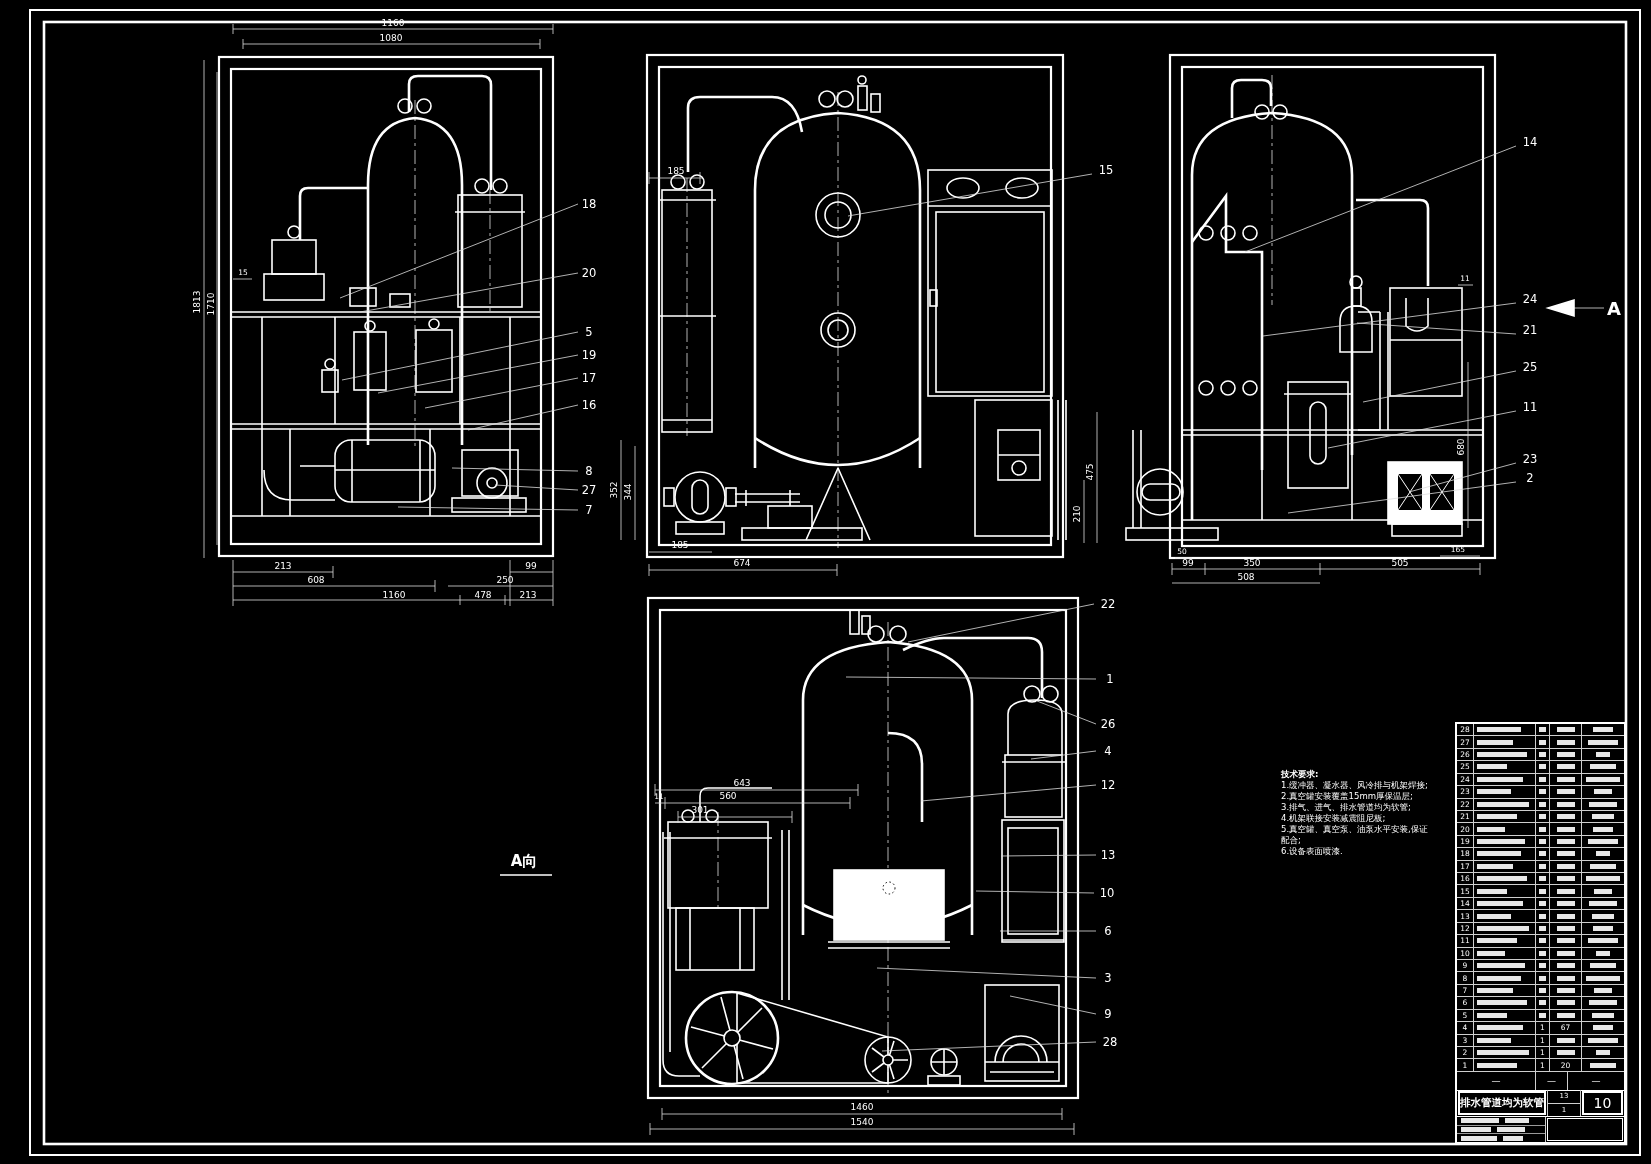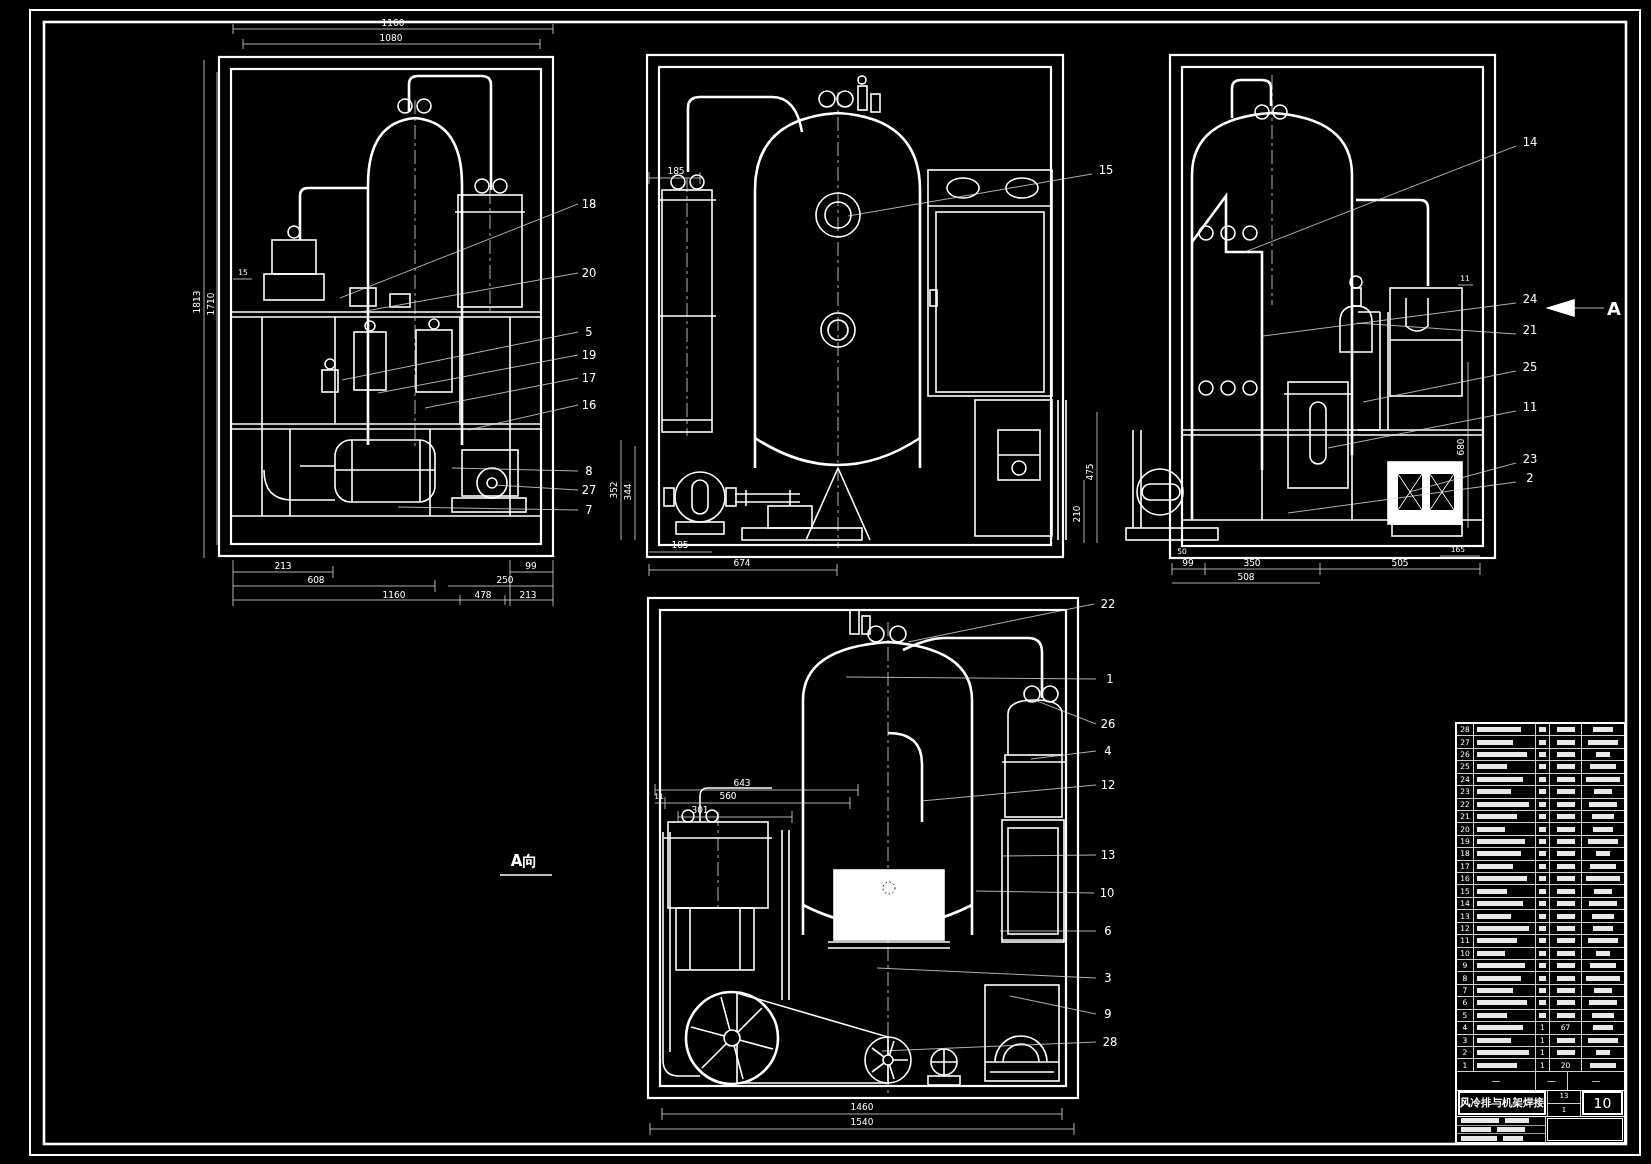--- a/index.html
+++ b/index.html
@@ -342,20 +342,30 @@
     <text class="co" x="1108" y="1018">9</text>
     <text class="co" x="1110" y="1046">28</text>
   </g>
 
   <g>
     <text class="av" x="524" y="866">A向</text>
     <path d="M500,875H552" stroke-width="2.5"></path>
   </g>
 </svg>
 
+<div class="tech">
+  <div class="h">技术要求:</div>
+  <div>1.缓冲器、凝水器、风冷排与机架焊接;</div>
+  <div>2.真空罐安装覆盖15mm厚保温层;</div>
+  <div>3.排气、进气、排水管道均为软管;</div>
+  <div>4.机架联接安装减震阻尼板;</div>
+  <div>5.真空罐、真空泵、油泵水平安装,保证</div>
+  <div>配合;</div>
+  <div>6.设备表面喷漆.</div>
+</div>
 
 <div class="ptable">
   <div class="pt-rows">
         <div class="pt-row">
           <span class="pc pc-no">28</span>
           <span class="pc pc-name">
             <i class="bar" style="width: 44px;"></i>
           </span>
           <span class="pc pc-qty">
             <i class="bar" style="width: 7px;"></i>
@@ -760,21 +770,21 @@
             <i class="bar" style="width: 26px;"></i>
           </span>
         </div>
       </div>
   <div class="pt-dash">
     <span class="pc" style="width:79px">—</span>
     <span class="pc" style="width:32px">—</span>
     <span class="pc pc-rem">—</span>
   </div>
   <div class="pt-title">
-    <div class="pt-title-box">风冷排与机架焊接</div>
+    <div class="pt-title-box">排水管道均为软管</div>
     <div class="pt-mid">
       <div>13</div>
       <div>1</div>
     </div>
     <div class="pt-no">10</div>
   </div>
   <div class="pt-foot">
     <div class="pt-foot-l">
       <div>
             <i class="bar" style="width:38px"></i>

